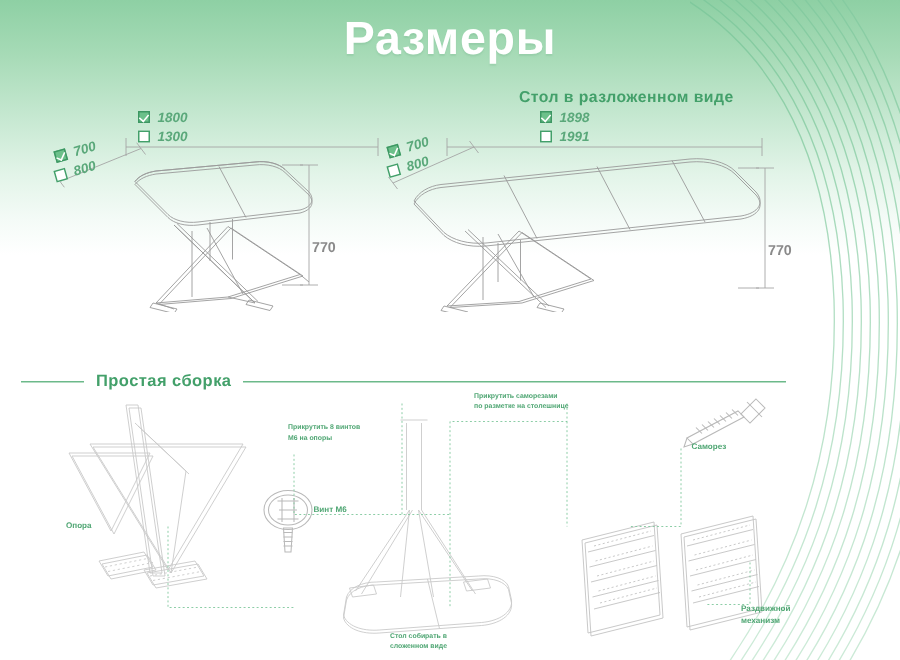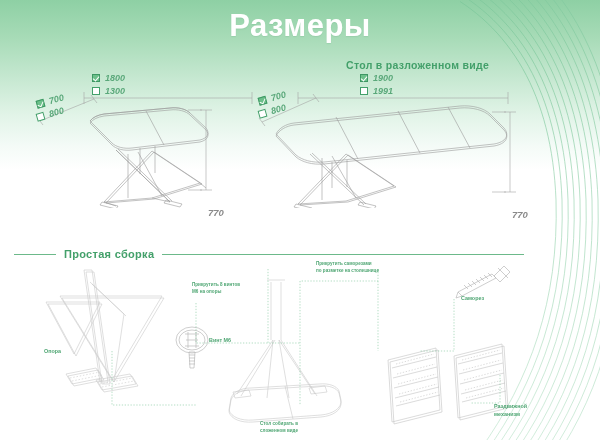--- a/index.html
+++ b/index.html
@@ -86,23 +86,21 @@
   #opts-w-left  { left: 92px;  top: 72px; }
   #opts-d-left  { left: 36px;  top: 95px; }
   #opts-w-right { left: 360px; top: 72px; }
   #opts-d-right { left: 258px; top: 92px; }
 
   
   .dim-h {
     position: absolute;
     color: #8a8a8a;
     font-size: 9.5px;
-    font-style: italic;
-    font-weight: bold;
-    margin-top: 47px;
+    font-weight: bold;
   }
   #dim-left  { left: 208px; top: 160px; }
   #dim-right { left: 512px; top: 162px; }
 
   
   .draw { position: absolute; }
   #draw-left  { left: 20px;  top: 78px;  width: 245px; height: 130px; }
   #draw-right { left: 252px; top: 78px;  width: 290px; height: 130px; }
 
   
@@ -306,21 +304,21 @@
       <line x1="12" y1="6" x2="24" y2="6"></line>
       <line x1="12" y1="86" x2="24" y2="86"></line>
       <line x1="0" y1="6" x2="14" y2="6"></line>
       <line x1="0" y1="86" x2="14" y2="86"></line>
     </g>
   </svg>
 
   <div class="opt-group" id="opts-w-right">
     <div class="opt-row">
       <span class="cb on"></span>
-      <span class="opt-label">1900</span>
+      <span class="opt-label">1898</span>
     </div>
     <div class="opt-row">
       <span class="cb"></span>
       <span class="opt-label">1991</span>
     </div>
   </div>
 
   <div class="opt-group tilt" id="opts-d-right">
     <div class="opt-row">
       <span class="cb on"></span>

